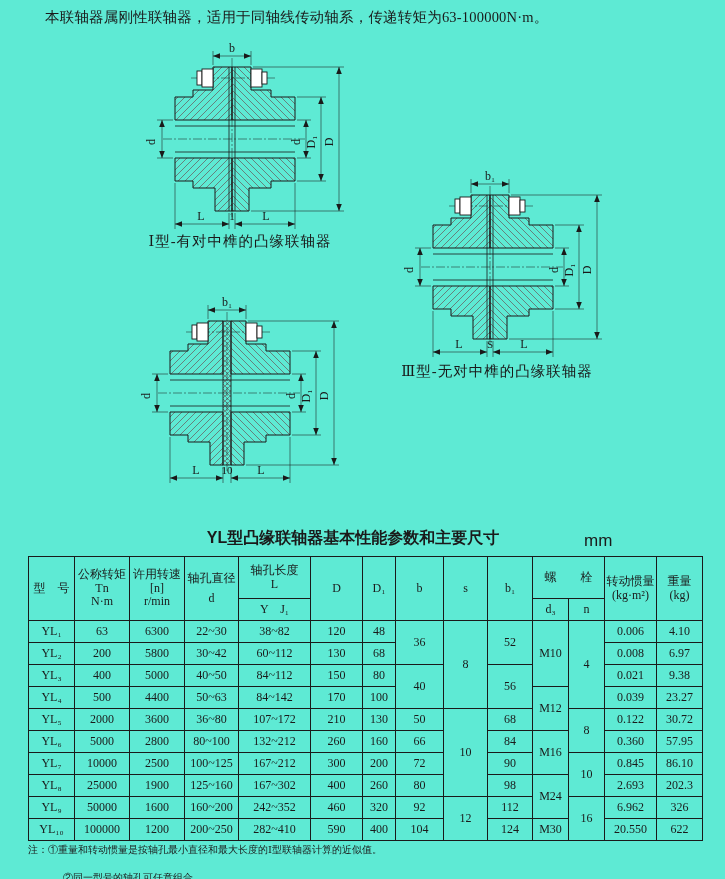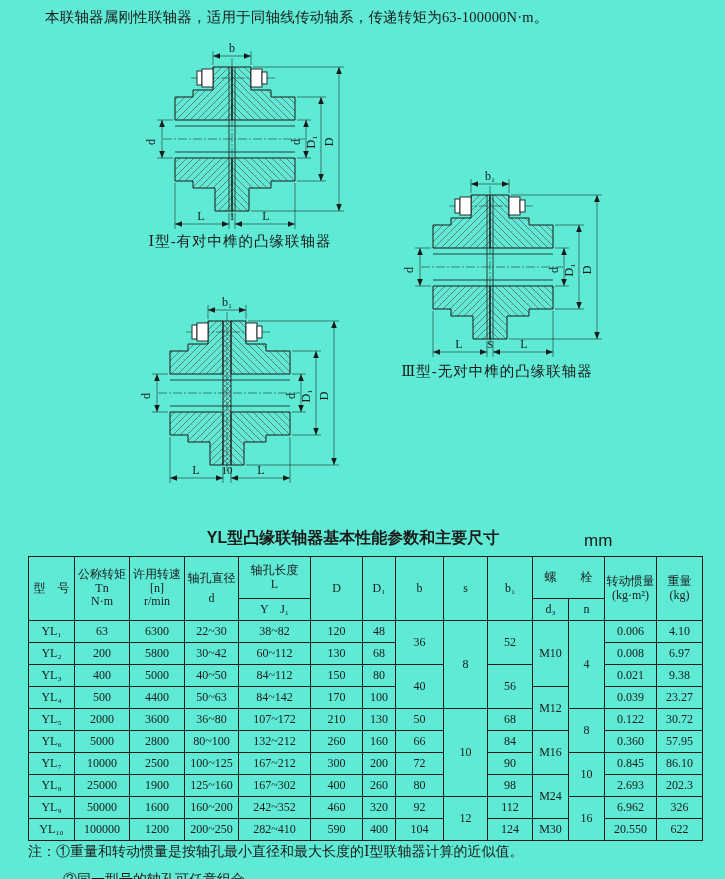--- a/index.html
+++ b/index.html
@@ -27,21 +27,21 @@
   .unit{position:absolute;left:584px;top:531px;font-size:17px;
         font-family:"Liberation Sans","DejaVu Sans",sans-serif;}
   table.params{border-collapse:collapse;table-layout:fixed;position:absolute;left:28px;top:556px;
                width:674px;font-size:12px;text-align:center;}
   table.params th,table.params td{border:1px solid #1a1a1a;padding:0;font-weight:normal;
                vertical-align:middle;line-height:1.12;overflow:hidden;}
   table.params thead tr.h1{height:42px;}
   table.params thead tr.h2{height:22px;}
   table.params tbody tr{height:22px;}
   .hd-gap{margin-top:7px;}
-  .note{position:absolute;font-size:14px;text-align:right;}
+  .note{position:absolute;font-size:10px;text-align:right;}
   .note1{left:28px;top:843px;}
   .note2{left:63px;top:871px;}
 </style>
 </head>
 <body>
 
 <div class="page">
 
   <svg width="0" height="0" style="position:absolute">
     <defs>

